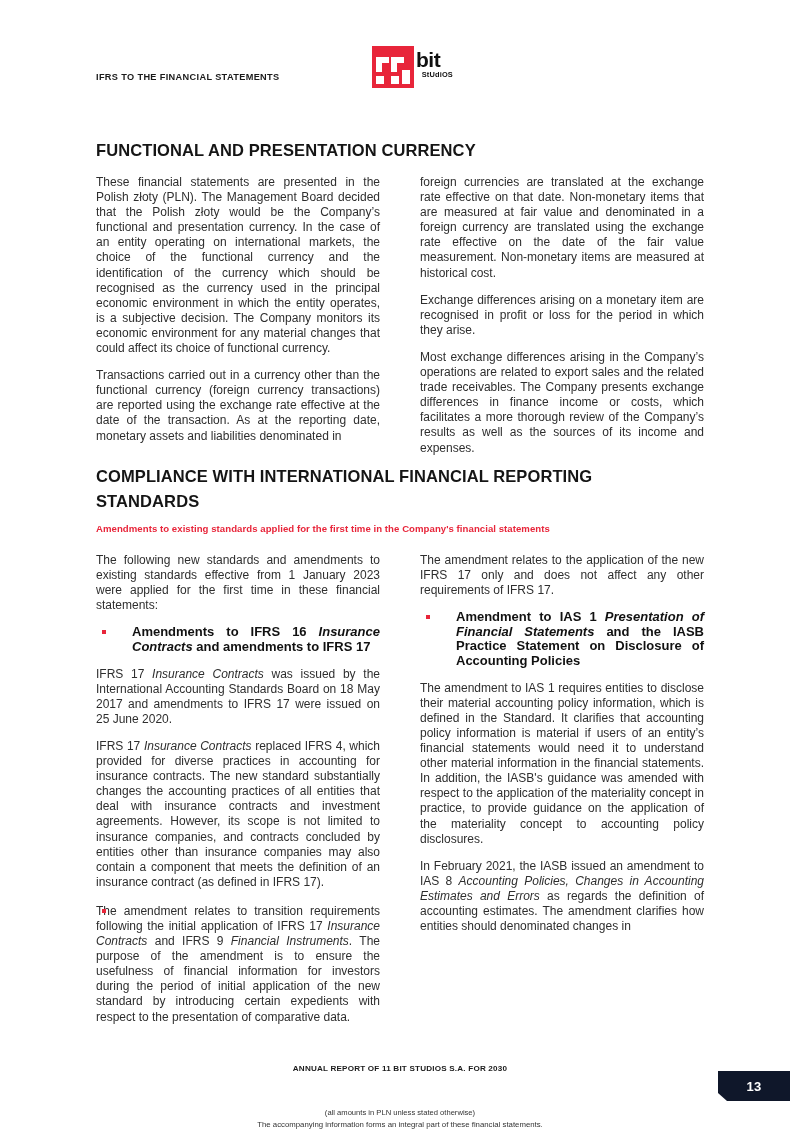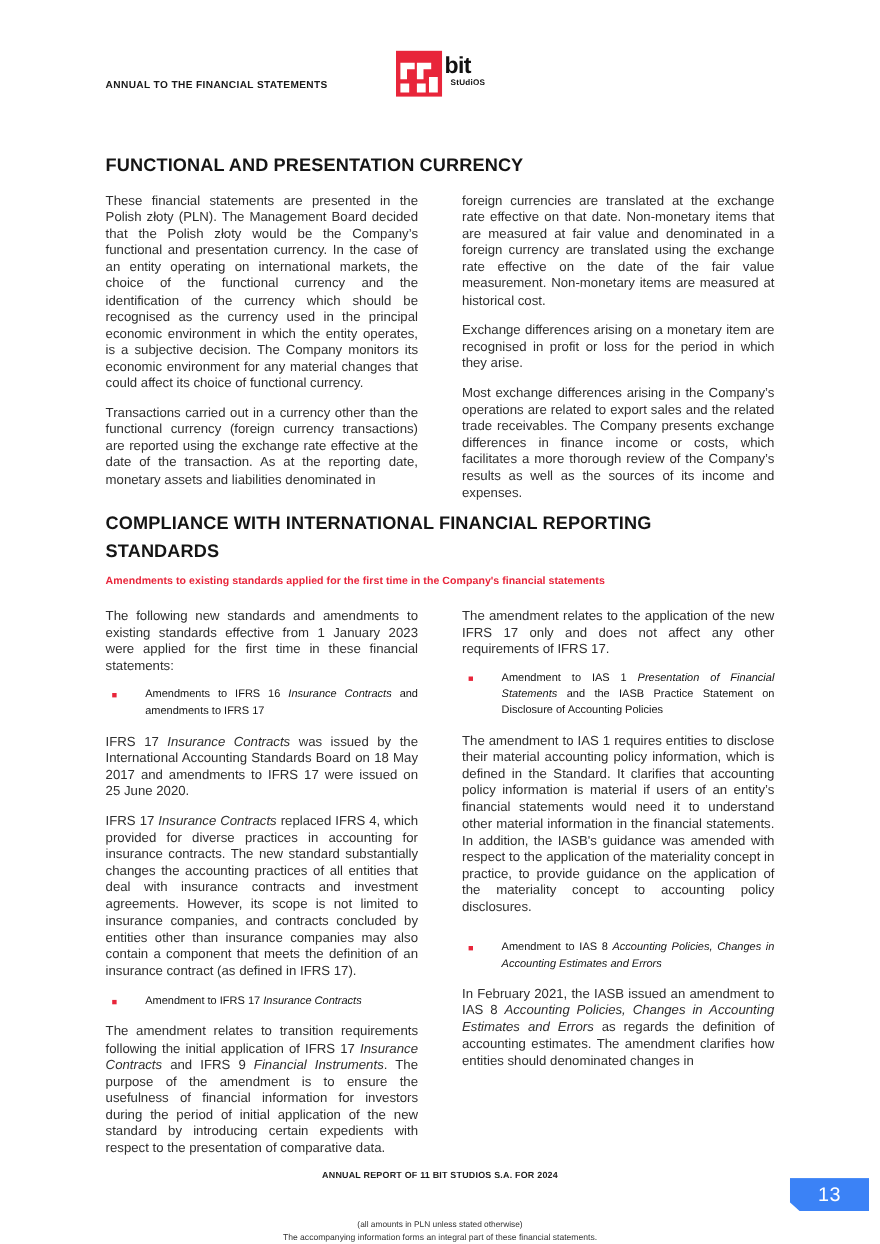--- a/index.html
+++ b/index.html
@@ -36,21 +36,21 @@
     left: 96px;
     top: 28px;
     font-size: 9.2px;
     font-weight: bold;
     letter-spacing: 0.35px;
     color: #1a1a1a;
     white-space: nowrap;
   }
   .logo {
     position: absolute;
-    left: 360px;
+    left: 372px;
     top: 0px;
     width: 80px;
     height: 46px;
   }
   .logo-mark {
     position: absolute;
     left: 0;
     top: 2px;
     width: 42px;
     height: 42px;
@@ -127,23 +127,23 @@
   }
   .bullet-marker {
     position: absolute;
     left: 6px;
     top: 5px;
     width: 4px;
     height: 4px;
     background: #E8253A;
   }
   .bullet-text {
-    font-size: 10px;
+    font-size: 13px;
     line-height: 14.6px;
-    font-weight: normal;
+    font-weight: bold;
     color: #111111;
     text-align: justify;
   }
 
   
   .footer {
     position: absolute;
     left: 0;
     top: 1063px;
     width: 800px;
@@ -167,38 +167,38 @@
     color: #333333;
     line-height: 11.5px;
   }
 
   .page-badge {
     position: absolute;
     left: 718px;
     top: 1071px;
     width: 72px;
     height: 30px;
-    background: #3b82f6;
+    background: #0f172a;
     color: #ffffff;
-    font-size: 18px;
-    font-weight: normal;
+    font-size: 13px;
+    font-weight: bold;
     display: flex;
     align-items: center;
     justify-content: center;
     letter-spacing: 0.3px;
     clip-path: polygon(0 0, 100% 0, 100% 100%, 9px 100%, 0 calc(100% - 8px));
   }
 </style>
 </head>
 <body>
 
 <div class="page">
 
   <div class="page-header">
-    <div class="header-title">ANNUAL TO THE FINANCIAL STATEMENTS</div>
+    <div class="header-title">IFRS TO THE FINANCIAL STATEMENTS</div>
 
     <div class="logo">
       <svg class="logo-mark" viewBox="0 0 42 42" xmlns="http://www.w3.org/2000/svg">
         <rect x="0" y="0" width="42" height="42" fill="#E8253A"></rect>
         <polygon points="4,26 10,26 10,17 17,17 17,11 4,11" fill="#ffffff"></polygon>
         <polygon points="4,30 12,30 12,38 4,38" fill="#ffffff"></polygon>
         <polygon points="19,26 25,26 25,17 32,17 32,11 19,11" fill="#ffffff"></polygon>
         <polygon points="19,30 27,30 27,38 19,38" fill="#ffffff"></polygon>
         <polygon points="30,24 38,24 38,38 30,38" fill="#ffffff"></polygon>
       </svg>
@@ -234,46 +234,41 @@
       <span class="bullet-marker"></span>
       <div class="bullet-text"><span>Amendments to IFRS 16 </span><i>Insurance Contracts</i><span> and amendments to IFRS 17</span></div>
     </div>
 
     <p class="body-text"><span>IFRS 17 </span><i>Insurance Contracts</i><span> was issued by the International Accounting Standards Board on 18 May 2017 and amendments to IFRS 17 were issued on 25 June 2020.</span></p>
 
     <p class="body-text"><span>IFRS 17 </span><i>Insurance Contracts</i><span> replaced IFRS 4, which provided for diverse practices in accounting for insurance contracts. The new standard substantially changes the accounting practices of all entities that deal with insurance contracts and investment agreements. However, its scope is not limited to insurance companies, and contracts concluded by entities other than insurance companies may also contain a component that meets the definition of an insurance contract (as defined in IFRS 17).</span></p>
 
     <div class="bullet" style="margin-top:14px;">
       <span class="bullet-marker"></span>
-      <div class="bullet-text"><span>Amendment to IFRS 17 </span><i>Insurance Contracts</i></div>
     </div>
 
     <p class="body-text"><span>The amendment relates to transition requirements following the initial application of IFRS 17 </span><i>Insurance Contracts</i><span> and IFRS 9 </span><i>Financial Instruments</i><span>. The purpose of the amendment is to ensure the usefulness of financial information for investors during the period of initial application of the new standard by introducing certain expedients with respect to the presentation of comparative data.</span></p>
   </div>
 
   <div class="col col-right" style="top:553px;">
 
     <p class="body-text">The amendment relates to the application of the new IFRS 17 only and does not affect any other requirements of IFRS 17.</p>
 
     <div class="bullet">
       <span class="bullet-marker"></span>
       <div class="bullet-text"><span>Amendment to IAS 1 </span><i>Presentation of Financial Statements</i><span> and the IASB Practice Statement on Disclosure of Accounting Policies</span></div>
     </div>
 
     <p class="body-text">The amendment to IAS 1 requires entities to disclose their material accounting policy information, which is defined in the Standard. It clarifies that accounting policy information is material if users of an entity’s financial statements would need it to understand other material information in the financial statements. In addition, the IASB's guidance was amended with respect to the application of the materiality concept in practice, to provide guidance on the application of the materiality concept to accounting policy disclosures.</p>
 
-    <div class="bullet" style="margin-top:23px;">
-      <span class="bullet-marker"></span>
-      <div class="bullet-text"><span>Amendment to IAS 8 </span><i>Accounting Policies, Changes in Accounting Estimates and Errors</i></div>
-    </div>
 
     <p class="body-text"><span>In February 2021, the IASB issued an amendment to IAS 8 </span><i>Accounting Policies, Changes in Accounting Estimates and Errors</i><span> as regards the definition of accounting estimates. The amendment clarifies how entities should denominated changes in</span></p>
   </div>
 
   <div class="footer">
-    <div class="footer-line1">ANNUAL REPORT OF 11 BIT STUDIOS S.A. FOR 2024</div>
+    <div class="footer-line1">ANNUAL REPORT OF 11 BIT STUDIOS S.A. FOR 2030</div>
     <div class="footer-line2">(all amounts in PLN unless stated otherwise)</div>
     <div class="footer-line3">The accompanying information forms an integral part of these financial statements.</div>
   </div>
 
   <div class="page-badge">13</div>
 
 </div>
 
 </body></html>

